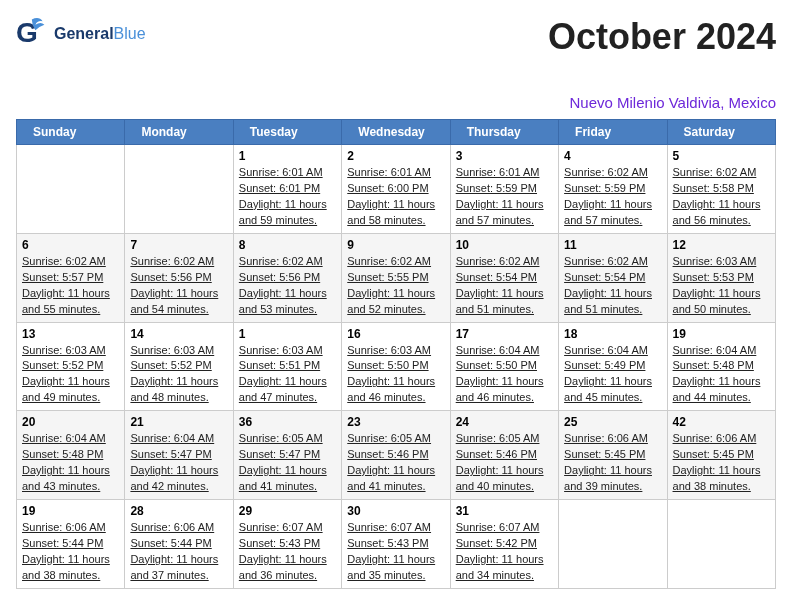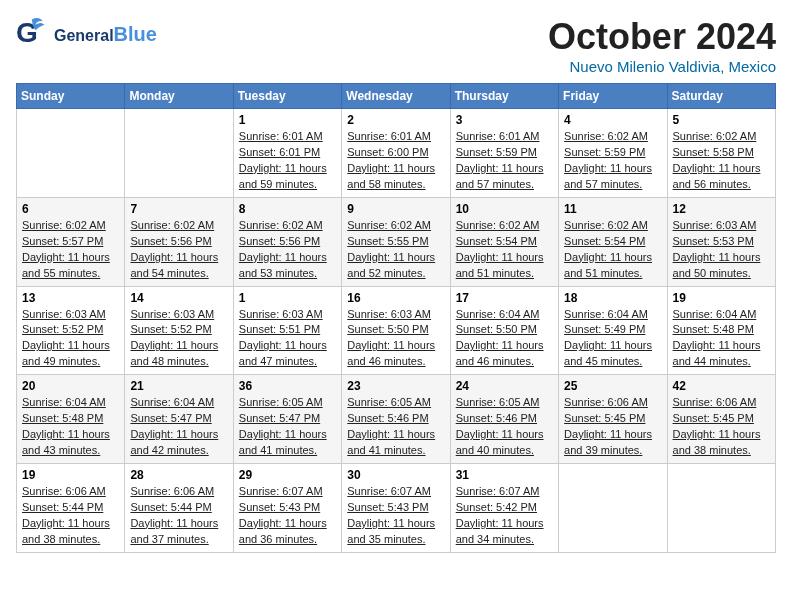--- a/index.html
+++ b/index.html
@@ -24,31 +24,32 @@
     .title-block {
       text-align: right;
     }
     .month-title {
       font-size: 36px;
       font-weight: bold;
       color: #222;
     }
     .location {
       font-size: 15px;
-      color: #0369a1;
+      color: #6d28d9;
+      margin-top: 36px;
     }
     .calendar {
       width: 100%;
       border-collapse: collapse;
       font-size: 11px;
     }
     .calendar th {
       background: #4a7fc1;
       color: #fff;
-      padding: 5px 4px;
+      padding: 5px 16px;
       text-align: left;
       font-size: 12px;
       border: 1px solid #3a6aaa;
     }
     .calendar td {
       border: 1px solid #ccc;
       padding: 4px 5px;
       vertical-align: top;
       background: #fff;
       min-height: 80px;
@@ -77,22 +78,22 @@
       display: flex;
       align-items: center;
       gap: 2px;
     }
     .logo-general {
       font-size: 16px;
       font-weight: bold;
       color: #1a3a6b;
     }
     .logo-blue {
-      font-size: 20px;
-      font-weight: bold;
+      font-size: 16px;
+      font-weight: normal;
       color: #4a90d9;
     }
   </style>
 </head>
 <body>
 
 <div class="header">
   <div class="logo">
     <div class="logo-wrapper">
       <svg width="36" height="36" viewBox="0 0 36 36">

